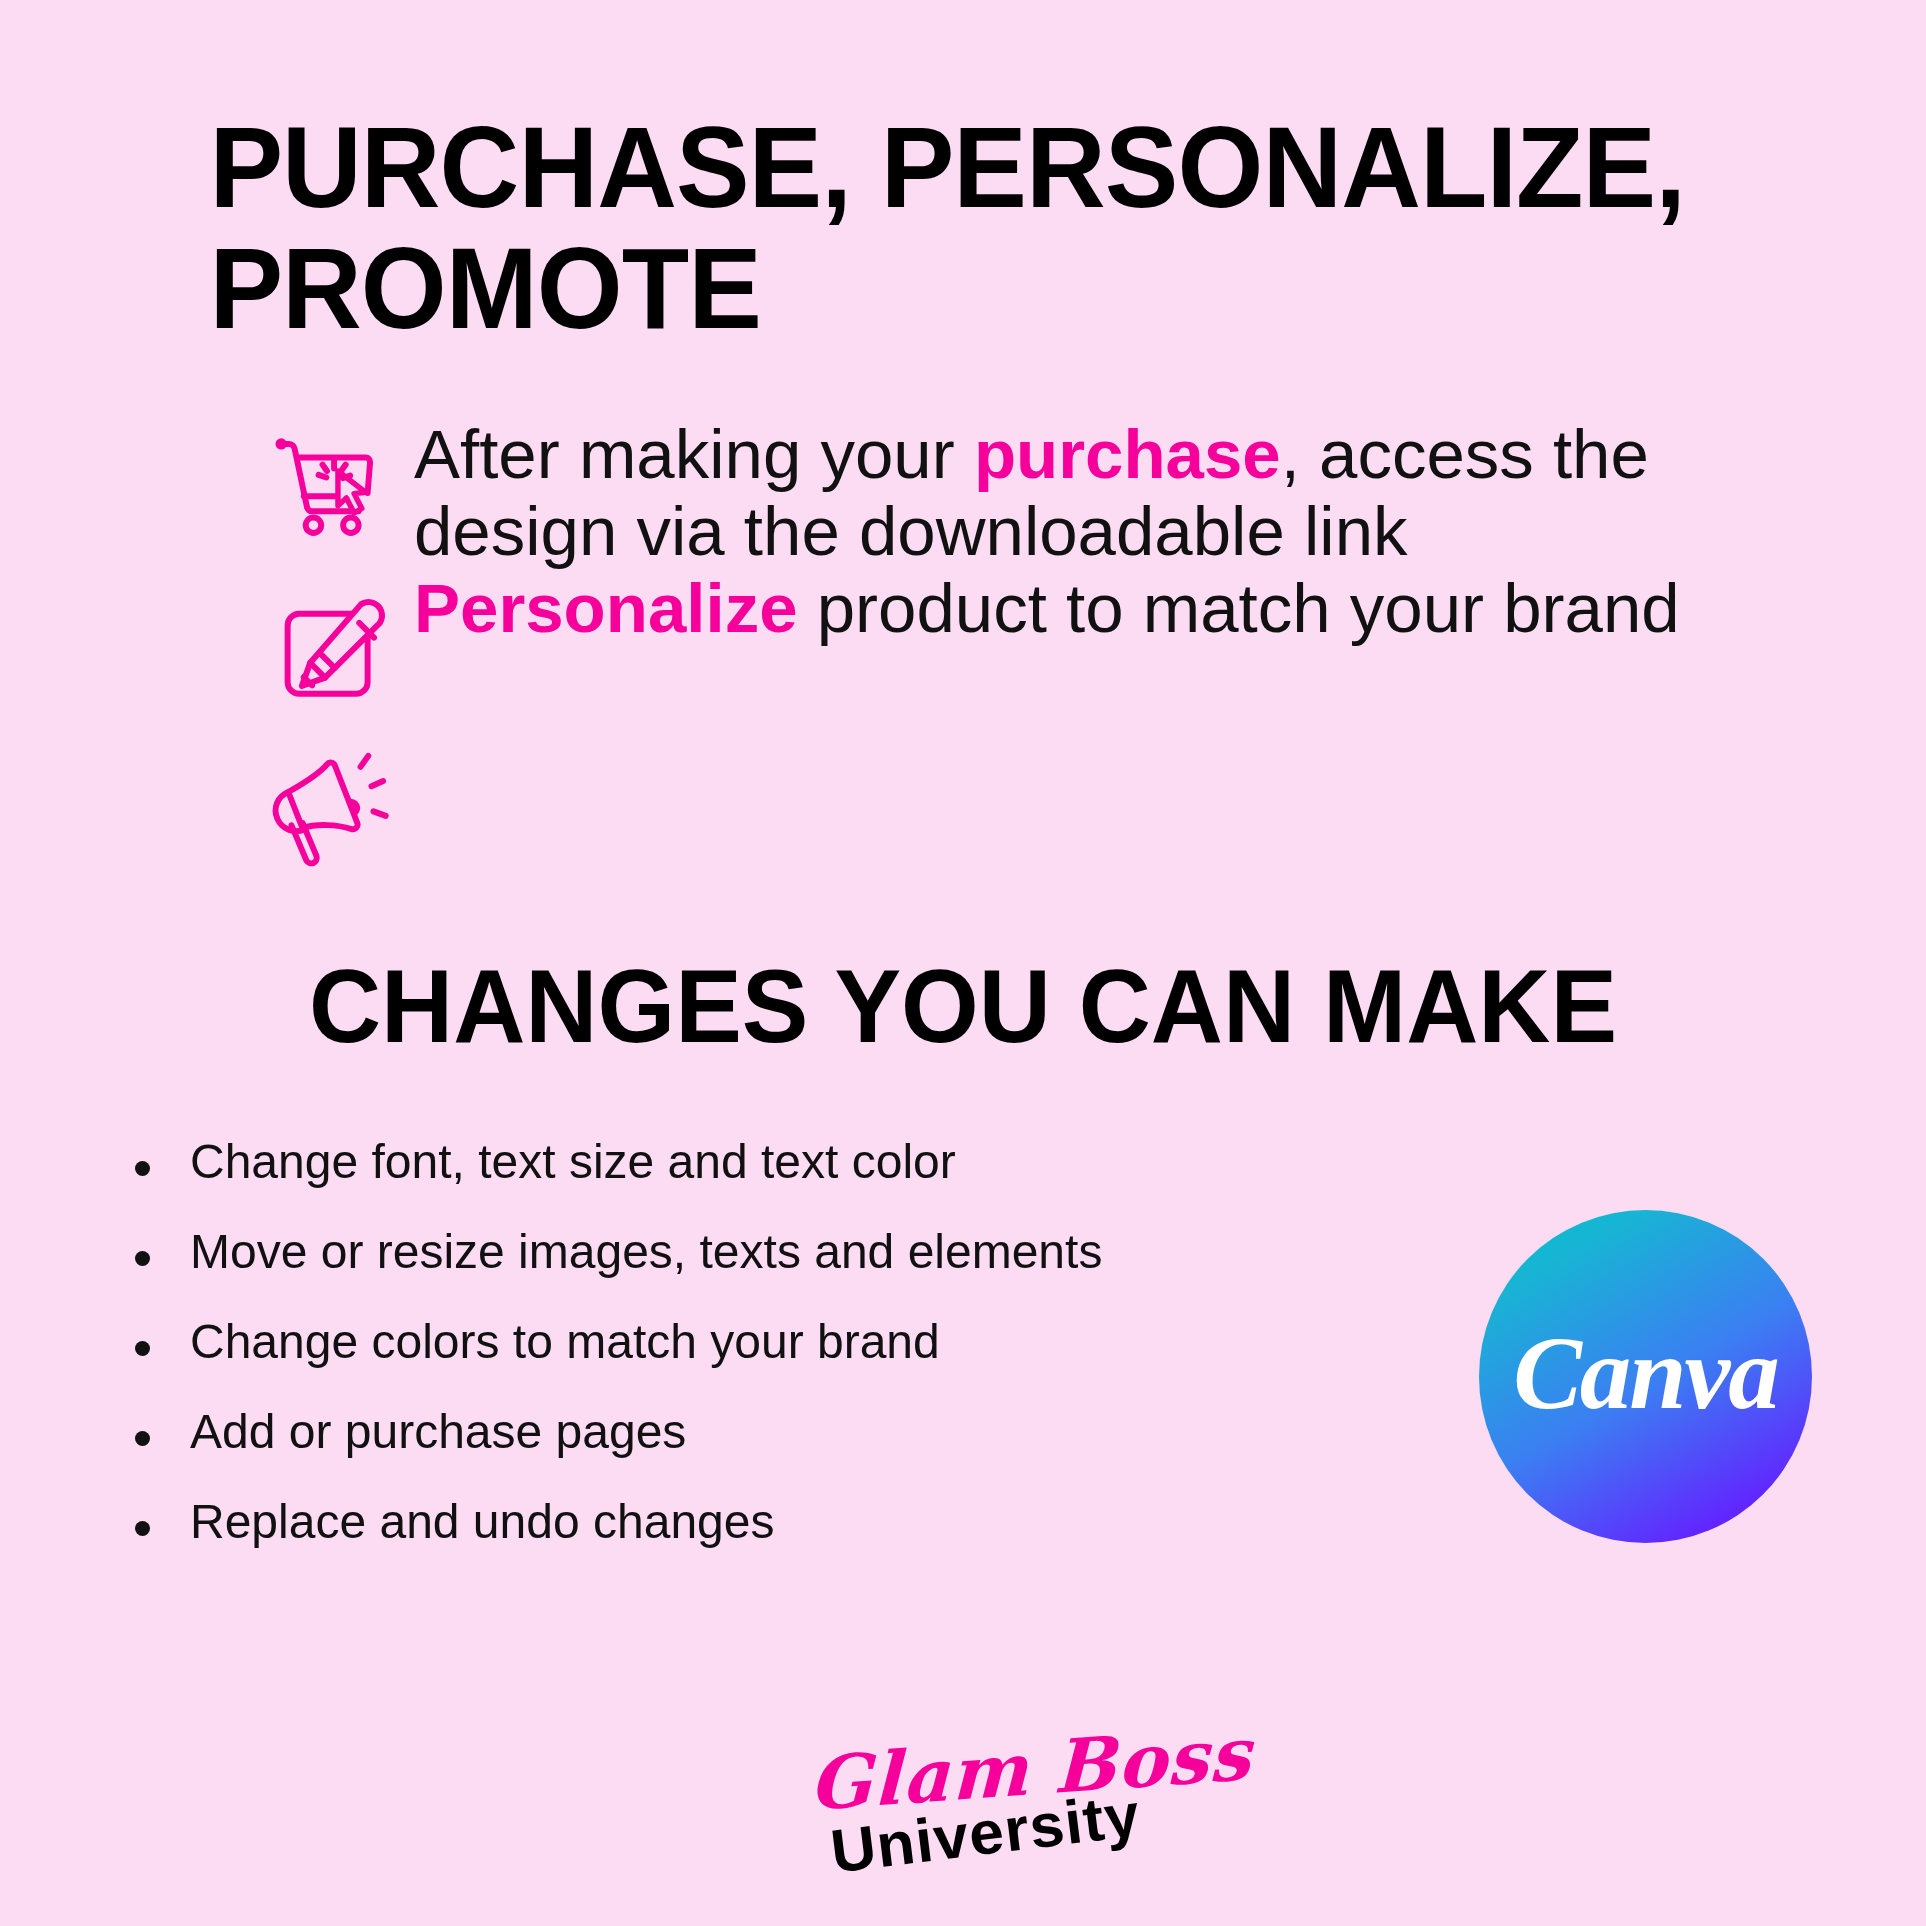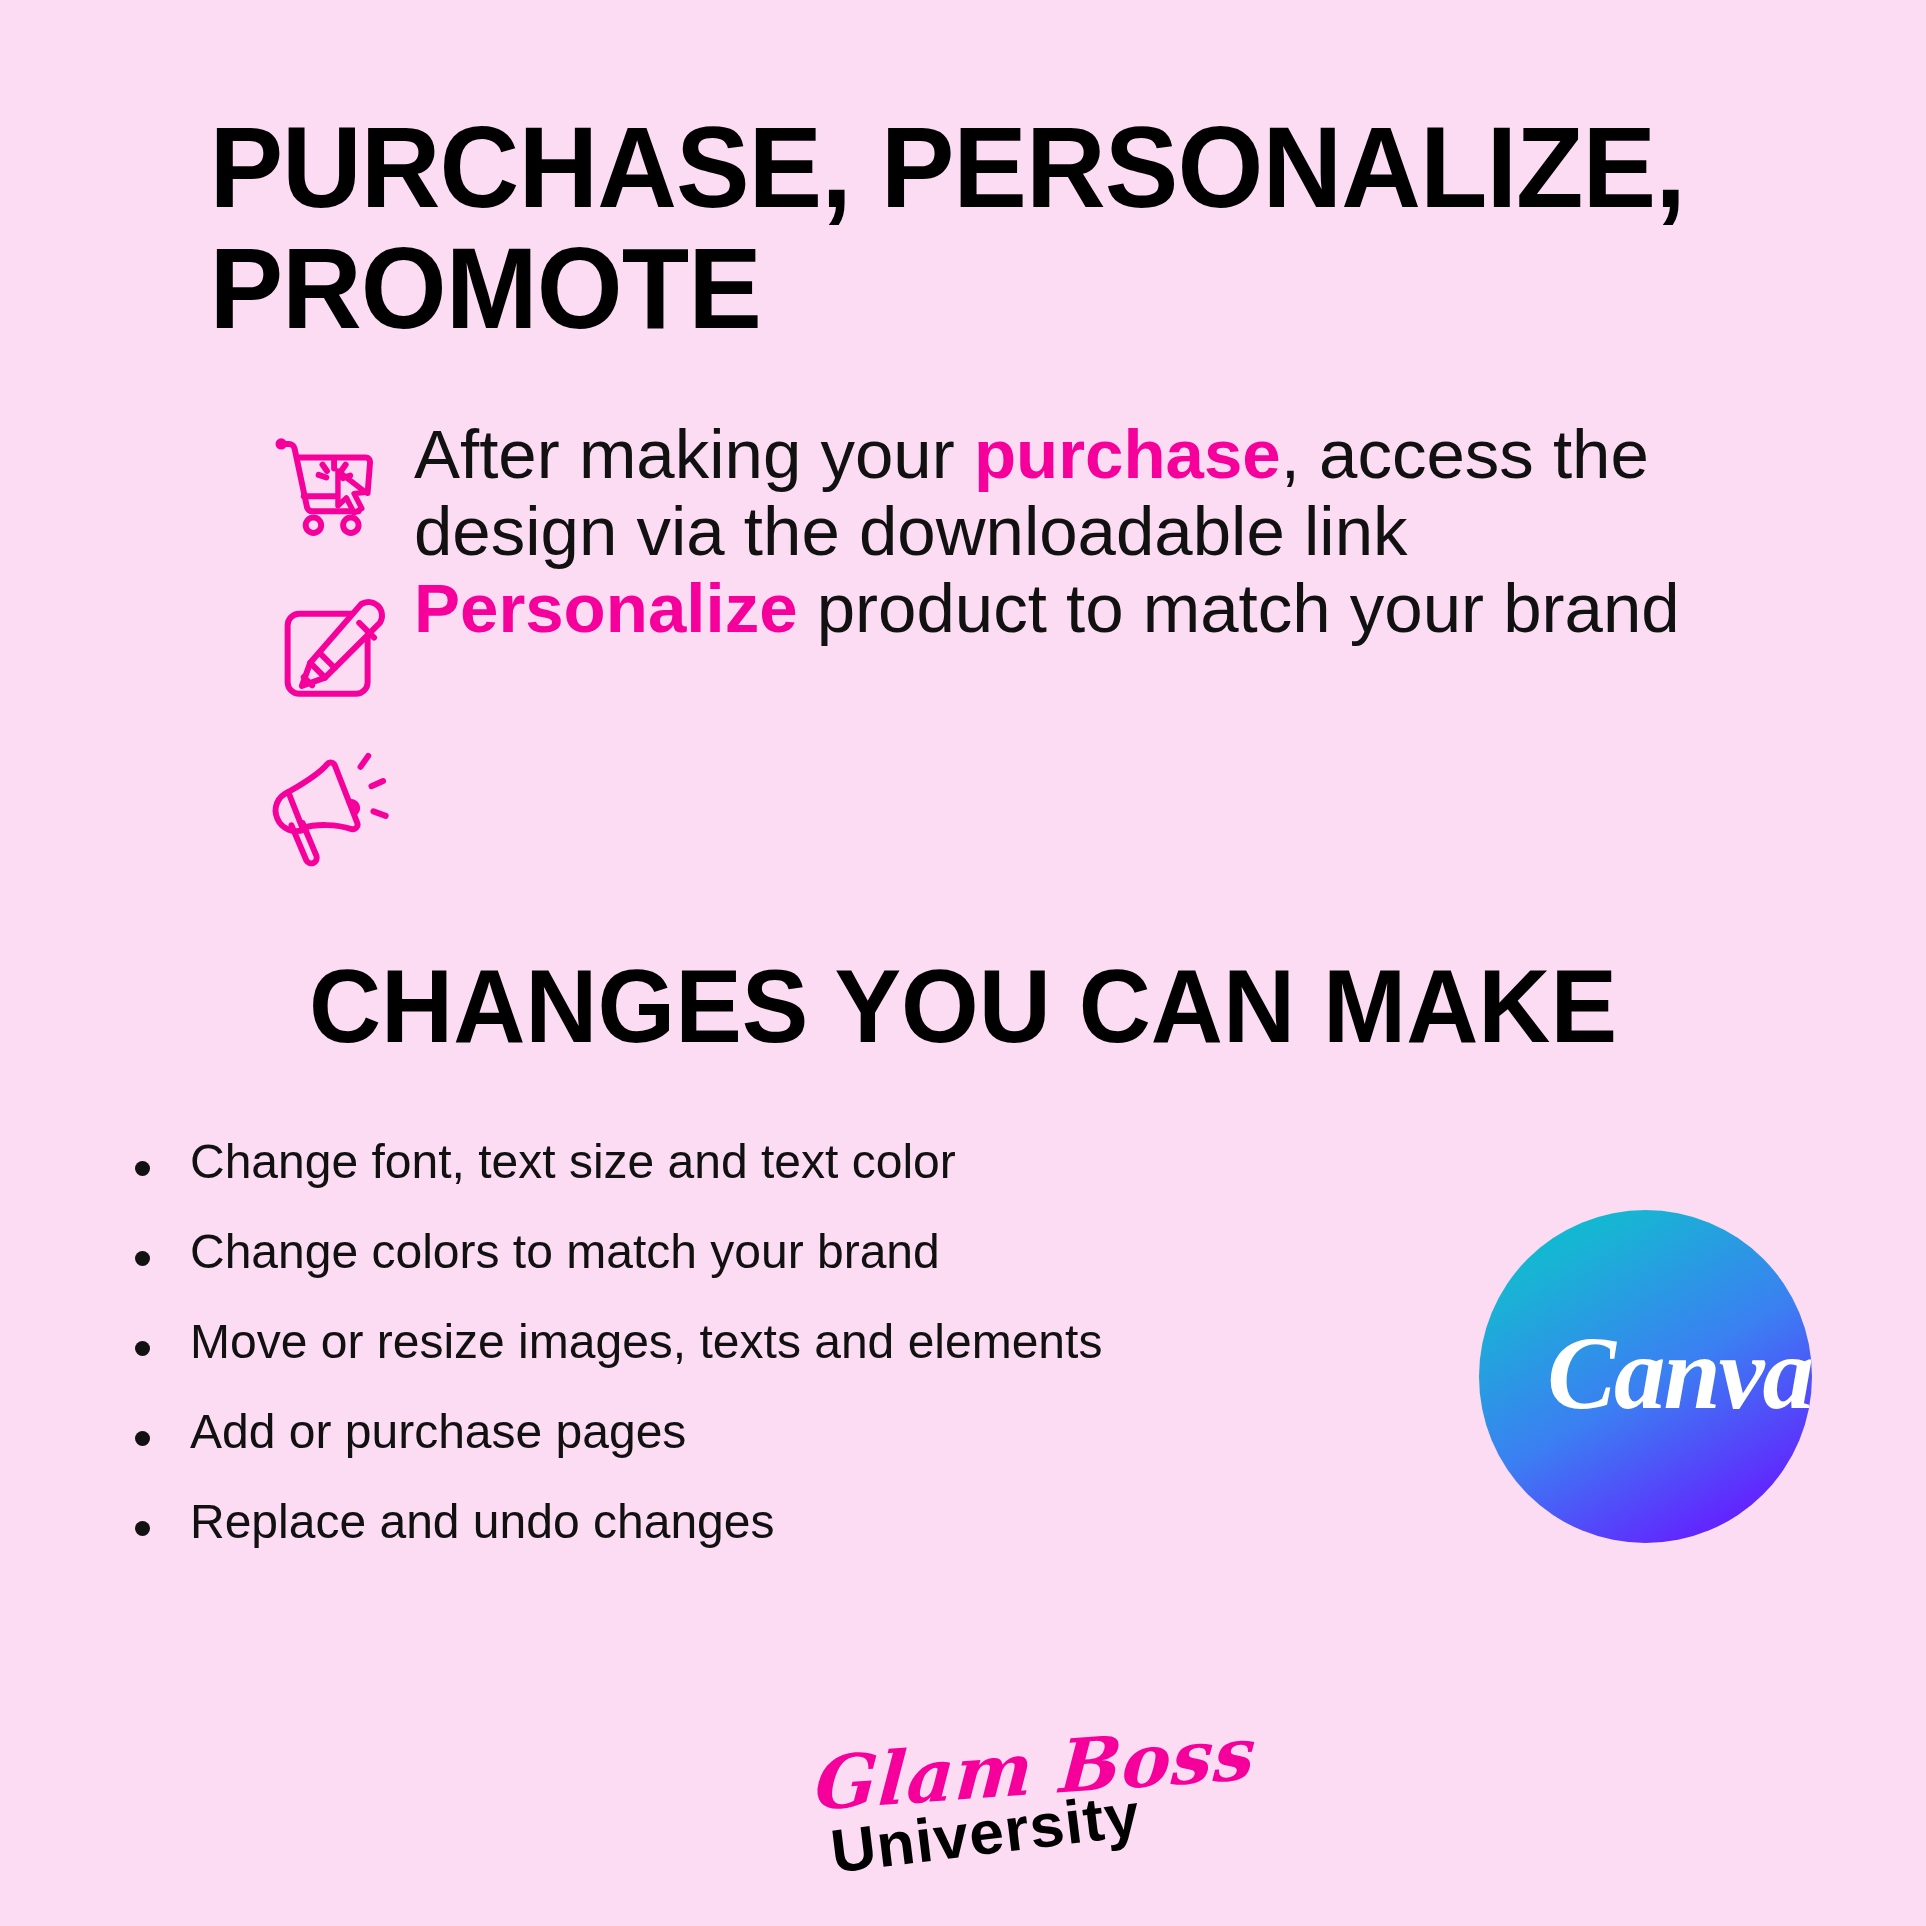--- a/index.html
+++ b/index.html
@@ -126,21 +126,21 @@
   .canva {
     position: absolute;
     left: 1479px;
     top: 1210px;
     width: 333px;
     height: 333px;
     border-radius: 50%;
     background: linear-gradient(150deg, #00c4cc 0%, #18b4d4 18%, #3b7ff2 52%, #6420ff 88%, #7d2ae8 100%);
     display: flex;
     align-items: center;
-    justify-content: flex-end;
+    justify-content: center;
     overflow: hidden;
   }
   .canva-word {
     font-family: "Liberation Serif", serif;
     font-style: italic;
     font-weight: 700;
     font-size: 103px;
     color: #ffffff;
     letter-spacing: -2px;
     transform: translateY(-4px);
@@ -243,22 +243,22 @@
     <p>
       <span class="hl">Personalize</span><span> product to match your brand</span>
     </p>
   </div>
 </div>
 
 <div class="subheading">CHANGES YOU CAN MAKE</div>
 
 <ul class="bullets">
   <li>Change font, text size and text color</li>
+  <li>Move or resize images, texts and elements</li>
   <li>Change colors to match your brand</li>
-  <li>Move or resize images, texts and elements</li>
   <li>Add or purchase pages</li>
   <li>Replace and undo changes</li>
 </ul>
 
 <div class="canva">
   <span class="canva-word">Canva</span>
 </div>
 
 <div class="brand">
   <div class="brand-glam">Glam Boss</div>

